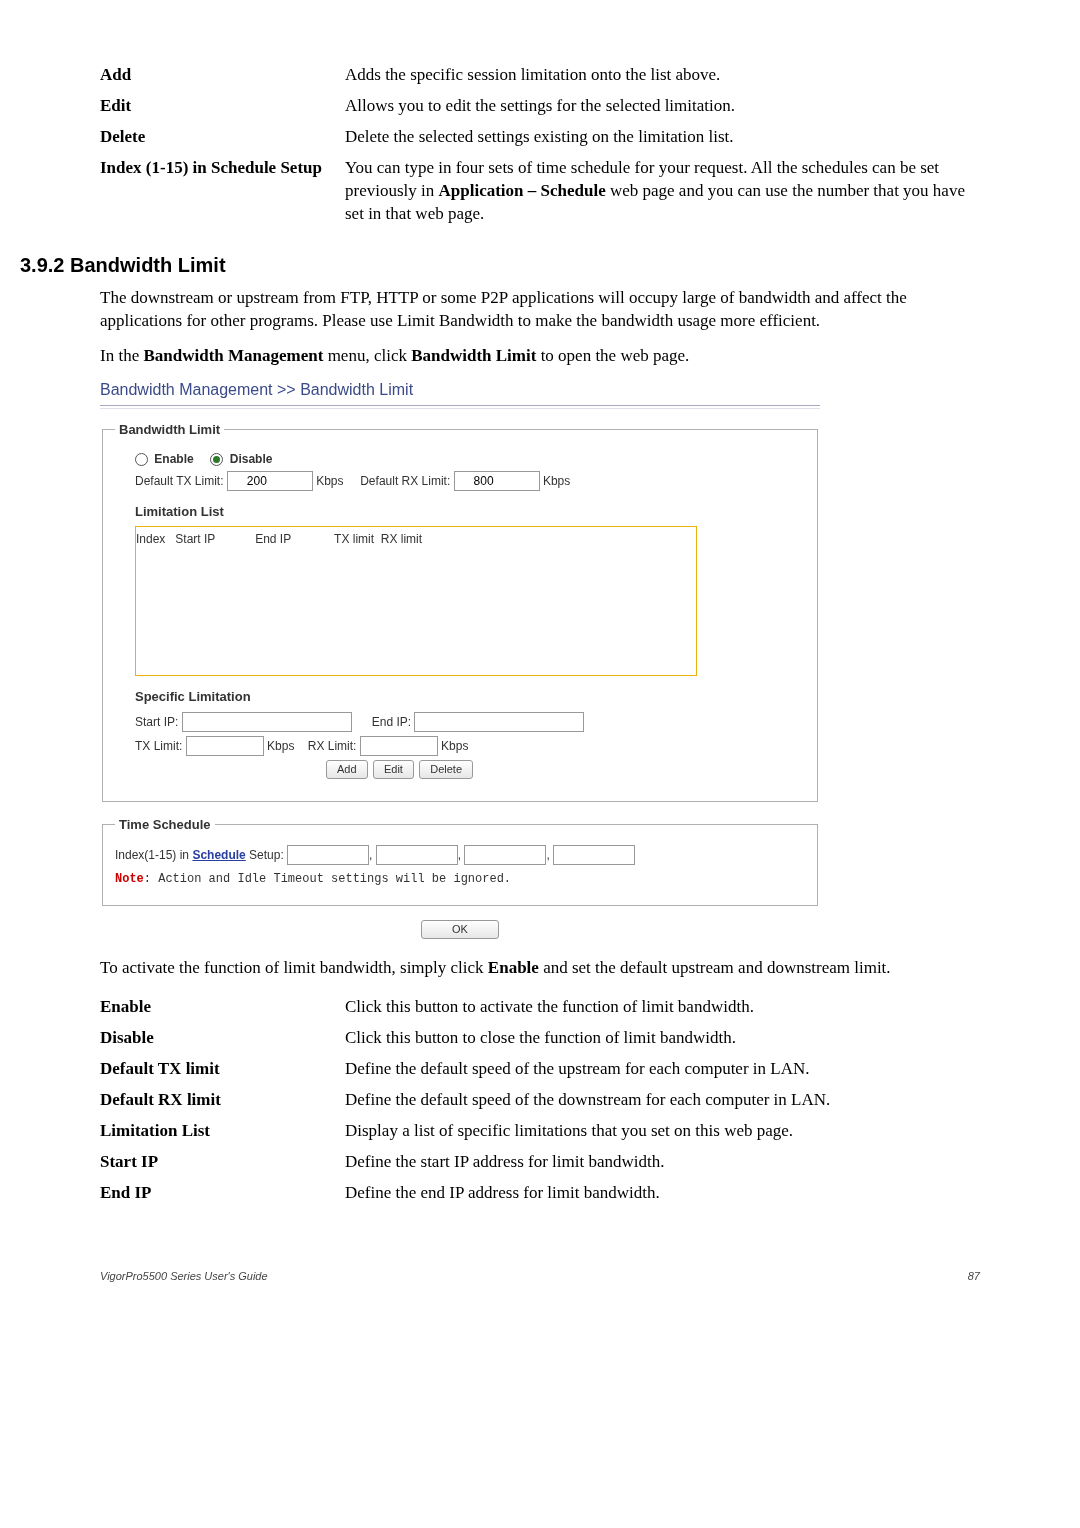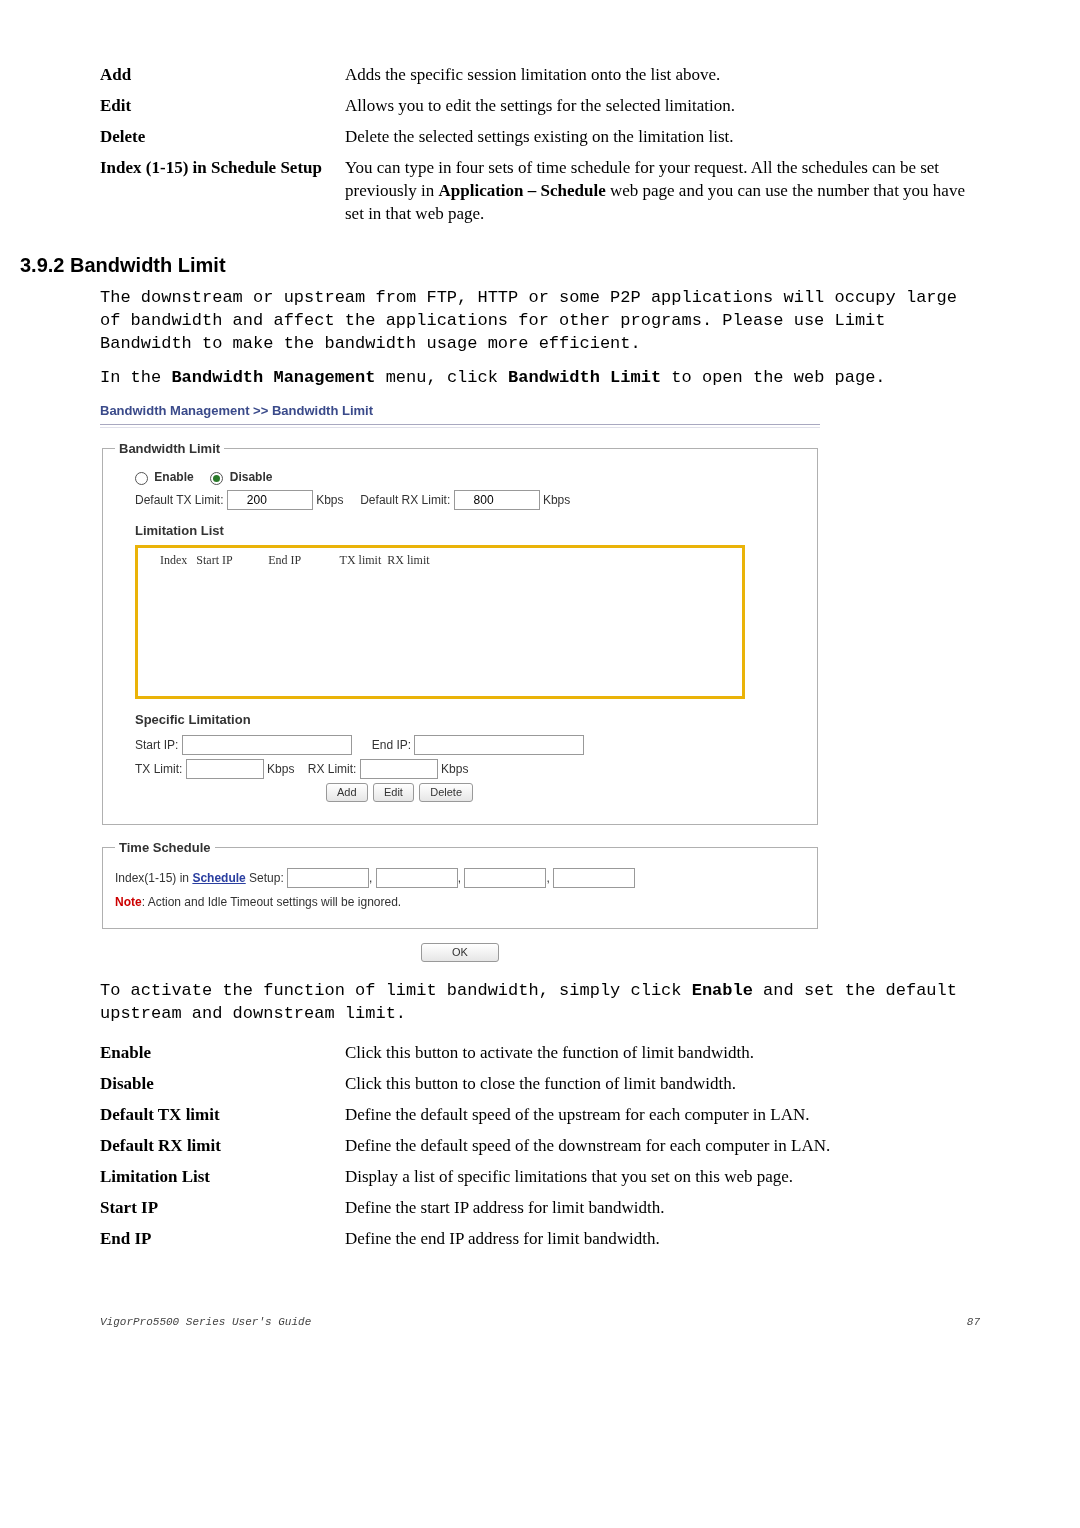--- a/index.html
+++ b/index.html
@@ -28,33 +28,32 @@
   font-family:Arial,Helvetica,sans-serif;
   font-weight:bold;
   font-size:20px;
   margin:18px 0 8px -80px;
 }
 .body-indent{
   margin-left:0;
 }
 .para{
   margin:6px 0 12px 0;
-  font-family:Liberation Mono, monospace;
 }
 .screenshot{
   font-family:Arial,Helvetica,sans-serif;
   font-size:12px;
   color:#333;
   margin:10px 0 18px 0;
   width:720px;
 }
 .scr-title{
   color:#3a4a8a;
-  font-size:13px;
-  font-weight:bold;
+  font-size:16px;
+  font-weight:normal;
   margin-bottom:4px;
 }
 .scr-hr{
   height:2px;
   border-top:1px solid #a8a8c0;
   border-bottom:1px solid #e0e0ea;
   margin-bottom:12px;
 }
 fieldset{
   border:1px solid #b0b0b0;
@@ -94,53 +93,54 @@
   font-family:Arial,Helvetica,sans-serif;
   font-size:11px;
   background:linear-gradient(#fff,#e6e6e6);
   border:1px solid #999;
   border-radius:3px;
   padding:1px 10px;
   margin:0 1px;
   text-align:center;
 }
 .listbox{
-  border:3px solid #eab308;
+  border:1px solid #eab308;
   width:560px;
   height:140px;
   background:#fff;
-  font-family:Liberation Serif, serif;
+  font-family:Liberation Sans, sans-serif;
   font-size:12px;
-  padding:4px 22px;
+  padding:4px 0;
   white-space:pre;
   overflow:hidden;
 }
 .subhead{
   font-weight:bold;
   color:#333;
   font-size:13px;
   margin:12px 0 6px 0;
 }
 .note-line{
   font-size:12px;
   margin-top:6px;
+  font-family:Liberation Mono, monospace;
 }
 .note-line .nlabel{
   color:#c00;
   font-weight:bold;
 }
 .schedlink{
   color:#2a3ea0;
   text-decoration:underline;
   font-weight:bold;
 }
 .footer{
   display:flex;
   justify-content:space-between;
-  font-family:Liberation Mono, monospace;
+  font-family:Liberation Sans, sans-serif;
   font-size:11px;
   font-style:italic;
   color:#444;
   margin-top:60px;
 }
 .radio{
   display:inline-block;
   width:11px;height:11px;
   border:1px solid #555;
   border-radius:50%;

